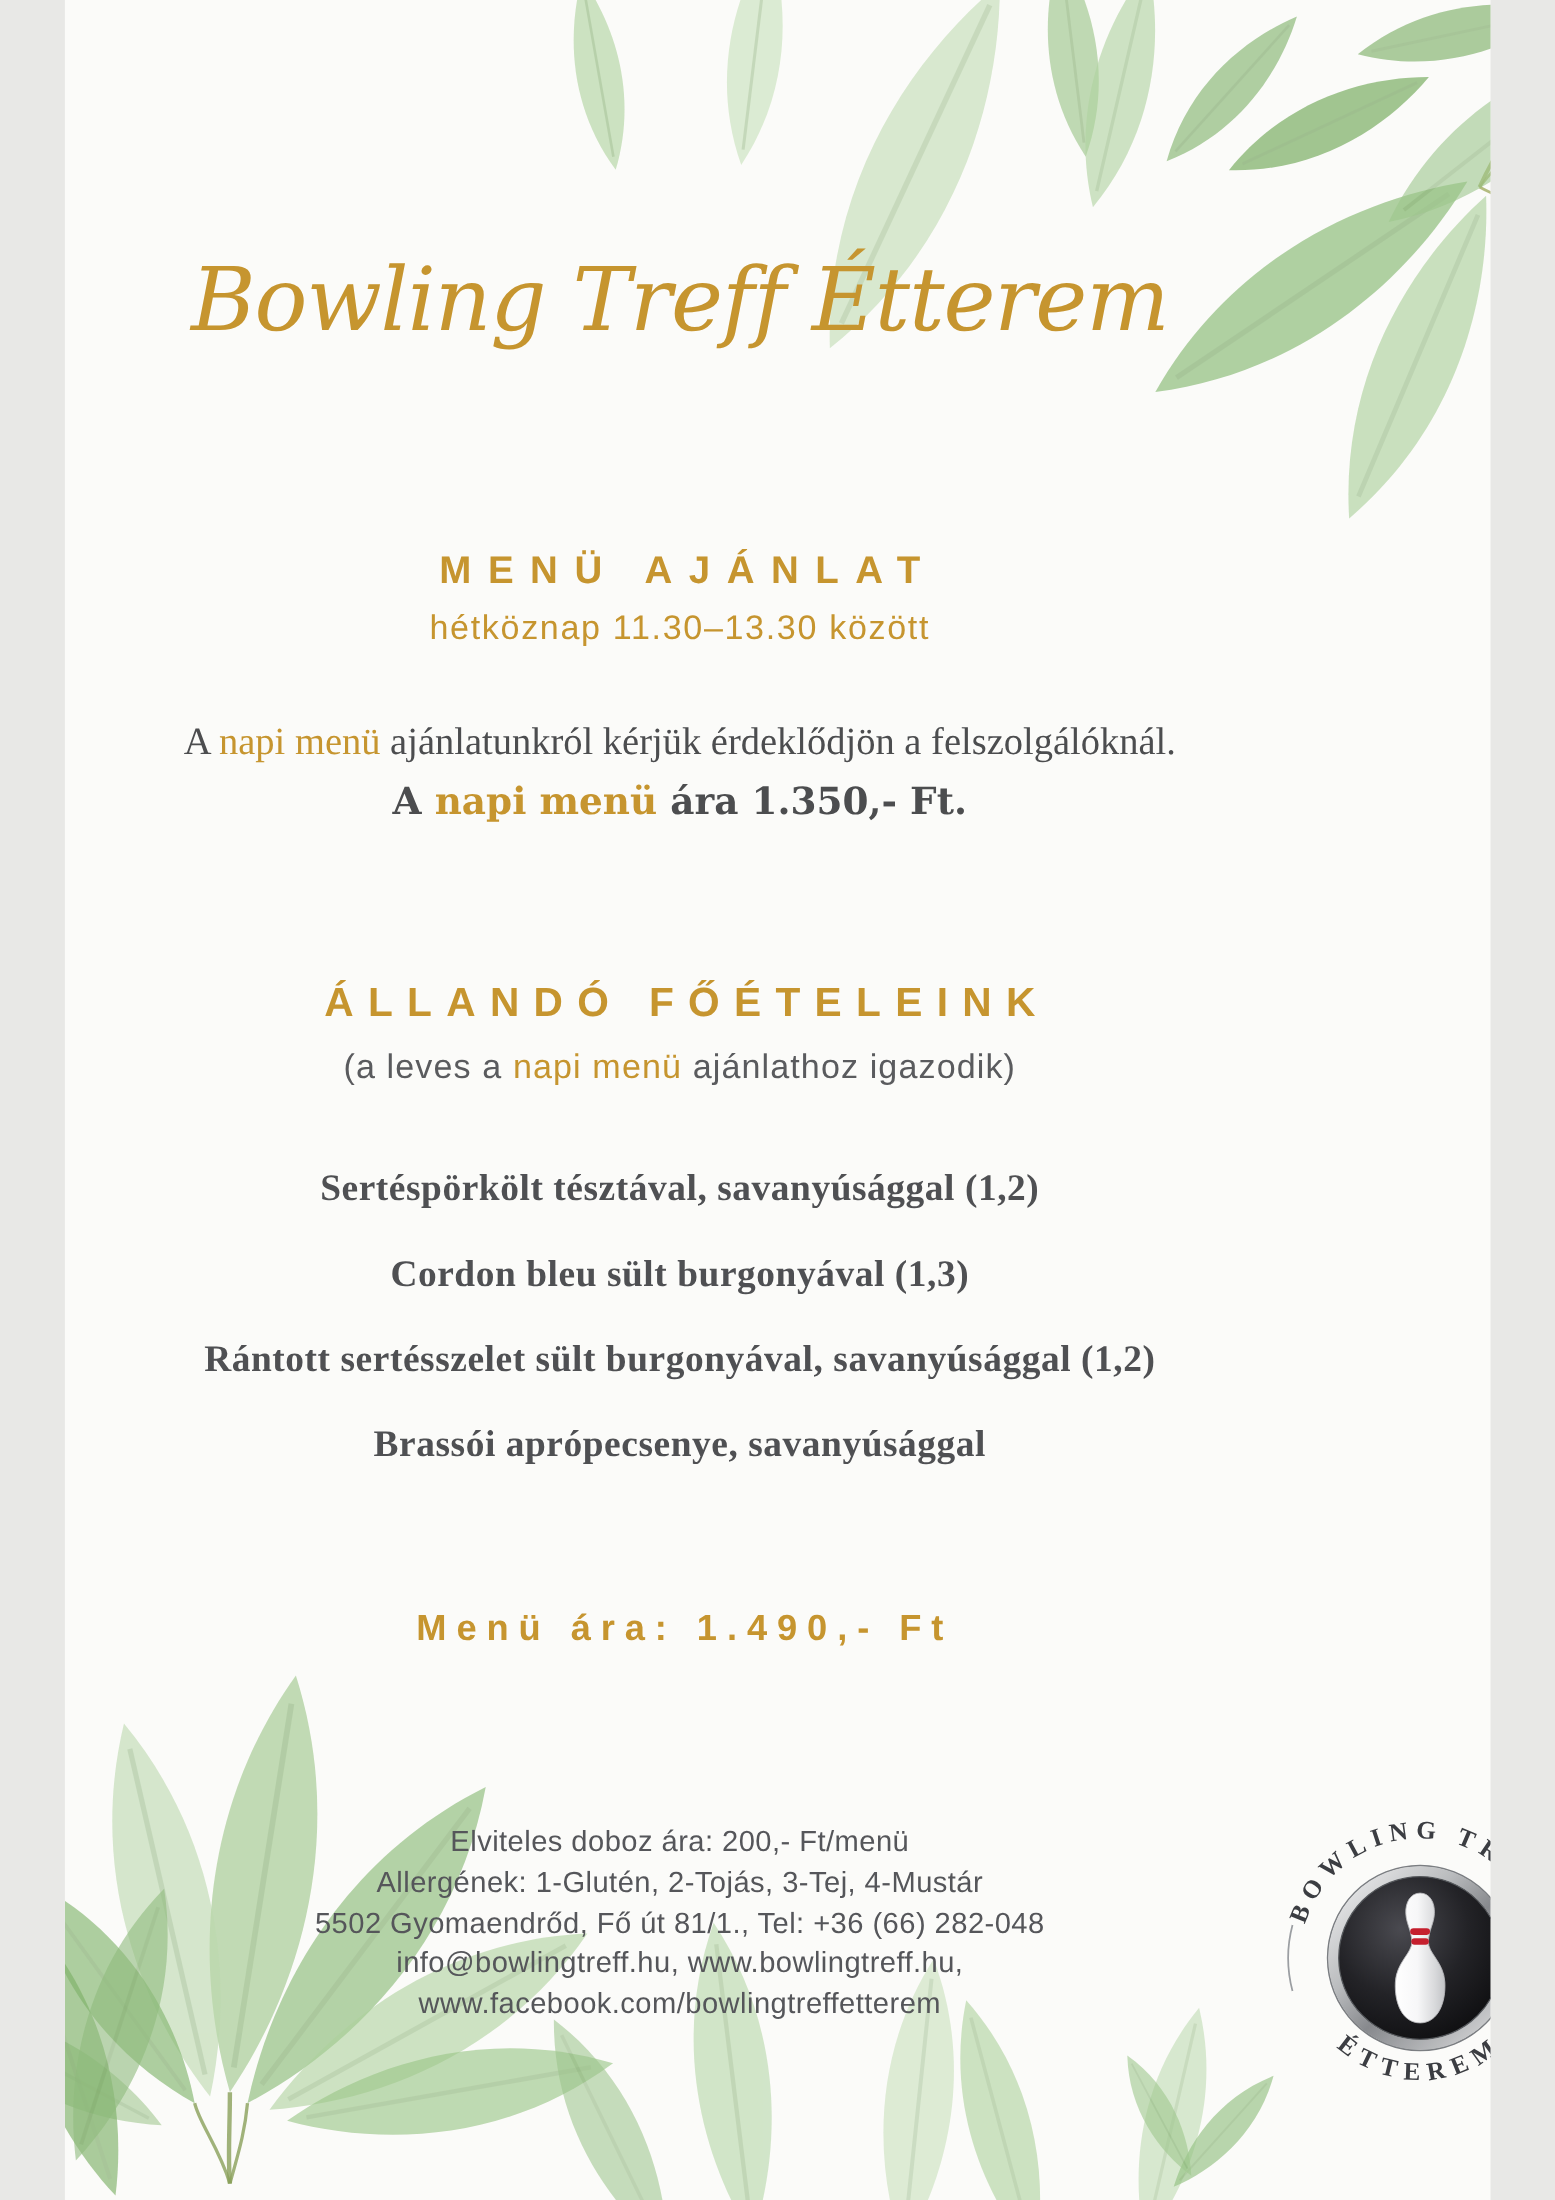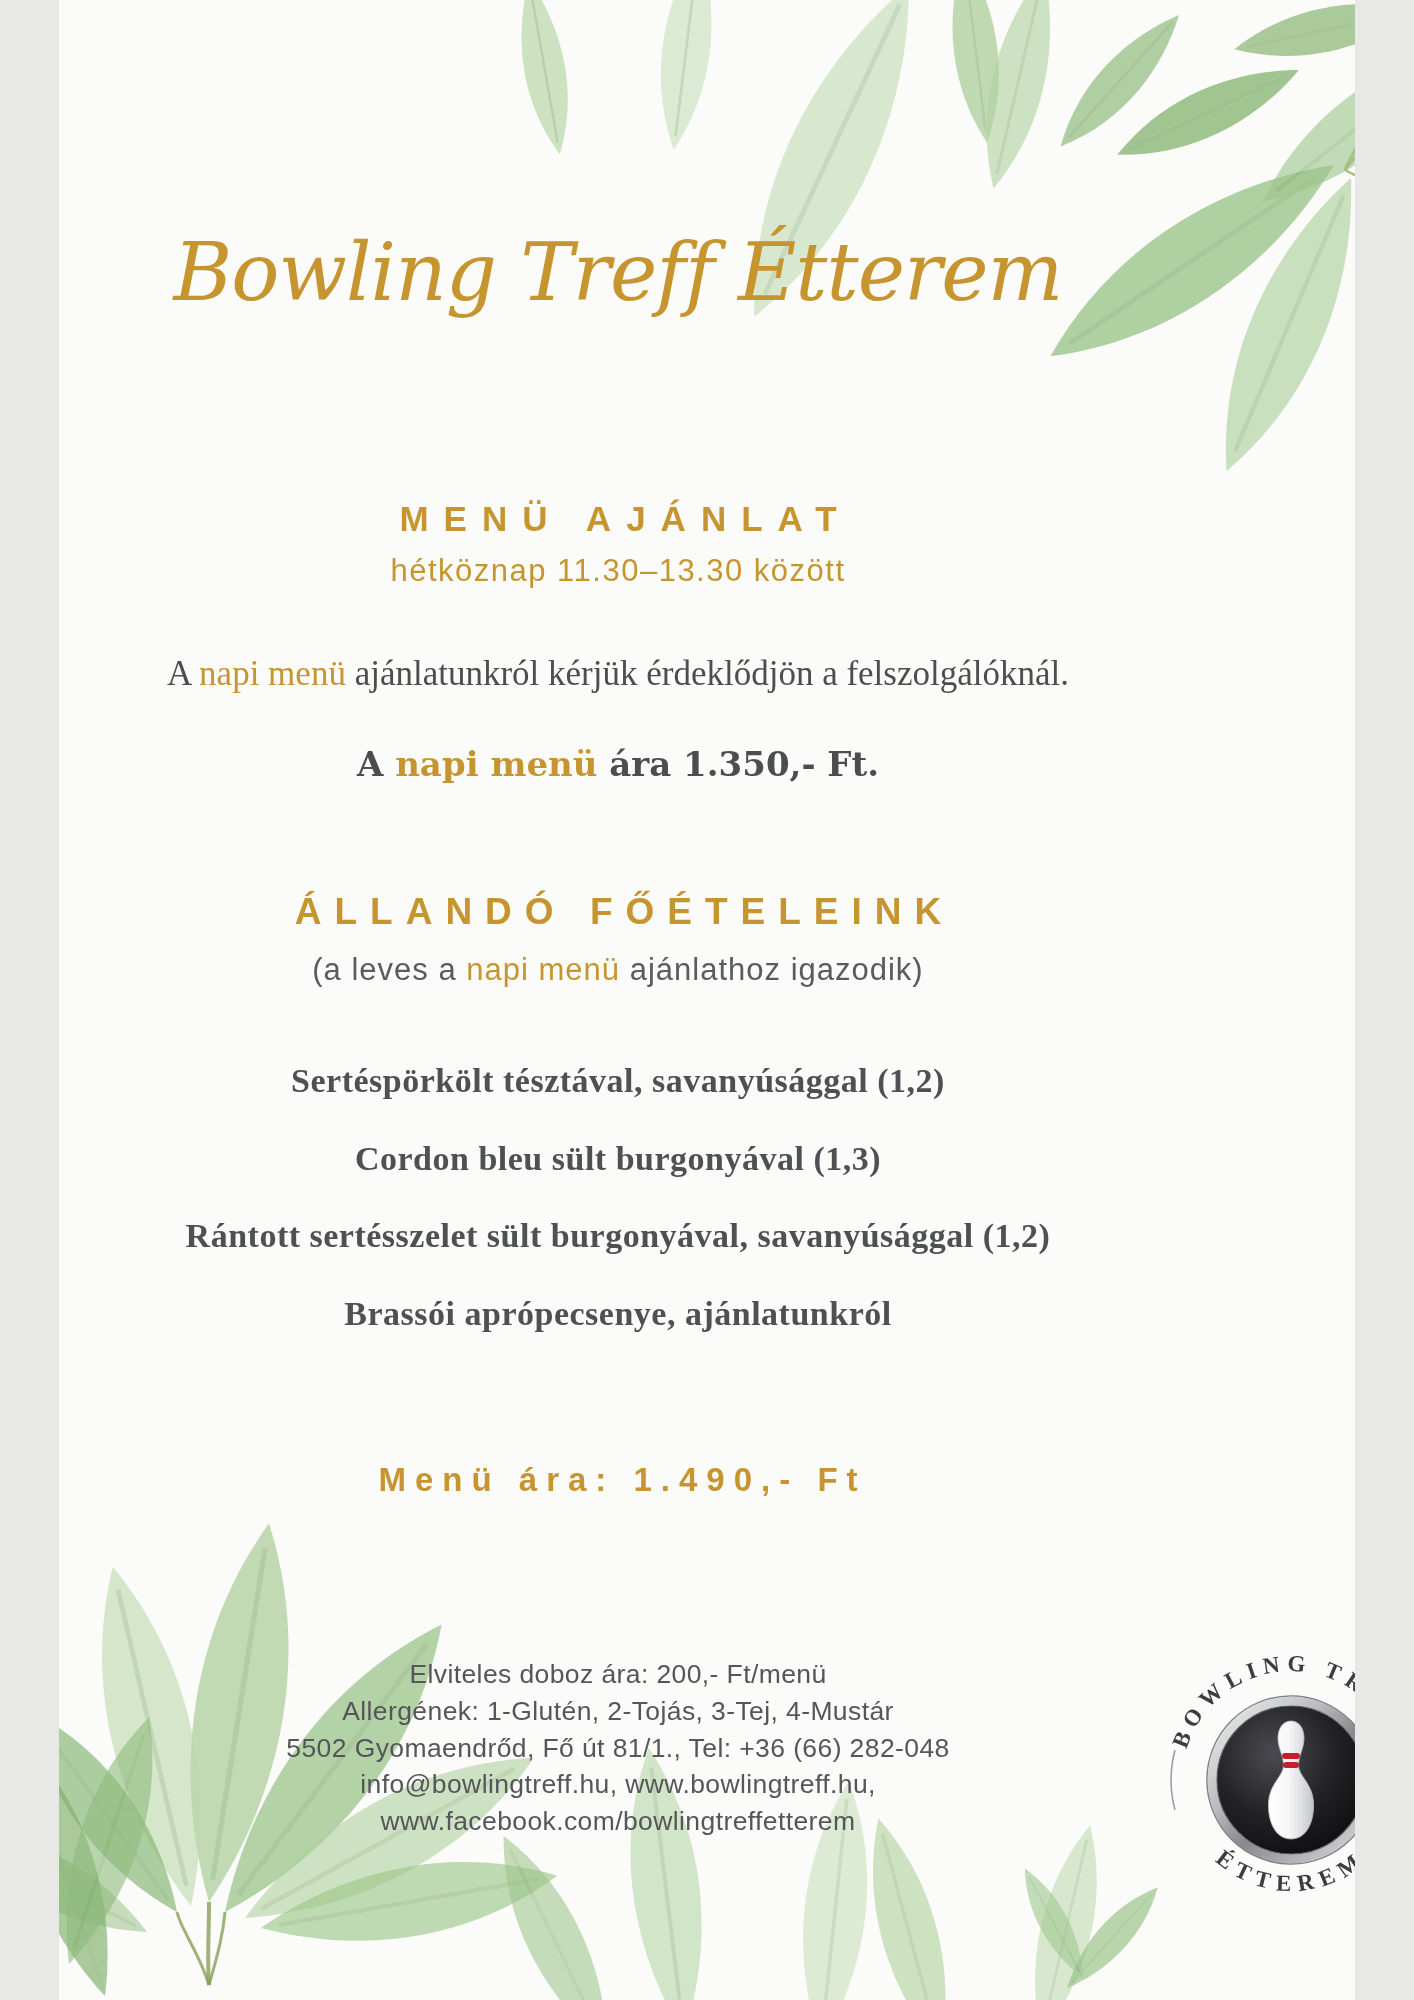--- a/index.html
+++ b/index.html
@@ -22,21 +22,21 @@
     top:499px; font-size:35px; font-weight:bold; color:var(--accent-gold,#c6952f);
     letter-spacing:15px; padding-left:15px; box-sizing:border-box; z-index:3;
   }
   .hours { top:553px; font-size:31px; color:var(--accent-gold,#c6952f); letter-spacing:1.5px; z-index:3; }
 
   .serifline {
     font-family:"Liberation Serif","DejaVu Serif",serif;
     font-size:35px; color:var(--text-dark,#4c4d4f); z-index:3;
   }
   .info  { top:654px; }
-  .price2 { top:744px; font-weight:bold; font-size:34px; font-family:"DejaVu Serif","Liberation Serif",serif; }
+  .price2 { top:709px; font-weight:bold; font-size:34px; font-family:"DejaVu Serif","Liberation Serif",serif; }
   .gold-inline { color:var(--accent-gold,#c6952f); }
 
   .h-mains {
     top:891px; font-size:37px; font-weight:bold; color:var(--accent-gold,#c6952f);
     letter-spacing:13px; padding-left:13px; box-sizing:border-box; z-index:3;
   }
   .note { top:952px; font-size:31px; color:#5a5b5e; letter-spacing:1px; z-index:3; }
   .note .gold-inline { color:var(--accent-gold,#c6952f); }
 
   .items { top:1042px; list-style:none; padding:0; z-index:3; }
@@ -125,21 +125,21 @@
   <p class="block serifline price2"><span>A </span><span class="gold-inline">napi menü</span><span> ára 1.350,- Ft.</span></p>
 
   <h2 class="block h-mains">ÁLLANDÓ FŐÉTELEINK</h2>
 
   <p class="block note"><span>(a leves a </span><span class="gold-inline">napi menü</span><span> ajánlathoz igazodik)</span></p>
 
   <ul class="block items">
     <li>Sertéspörkölt tésztával, savanyúsággal (1,2)</li>
     <li>Cordon bleu sült burgonyával (1,3)</li>
     <li>Rántott sertésszelet sült burgonyával, savanyúsággal (1,2)</li>
-    <li>Brassói aprópecsenye, ajánlatunkról</li>
+    <li>Brassói aprópecsenye, savanyúsággal</li>
   </ul>
 
   <div class="block price-line">Menü ára: 1.490,- Ft</div>
 
   <div class="block footer">
     <div>Elviteles doboz ára: 200,- Ft/menü</div>
     <div>Allergének: 1-Glutén, 2-Tojás, 3-Tej, 4-Mustár</div>
     <div>5502 Gyomaendrőd, Fő út 81/1., Tel: +36 (66) 282-048</div>
     <div>info@bowlingtreff.hu, www.bowlingtreff.hu,</div>
     <div>www.facebook.com/bowlingtreffetterem</div>

